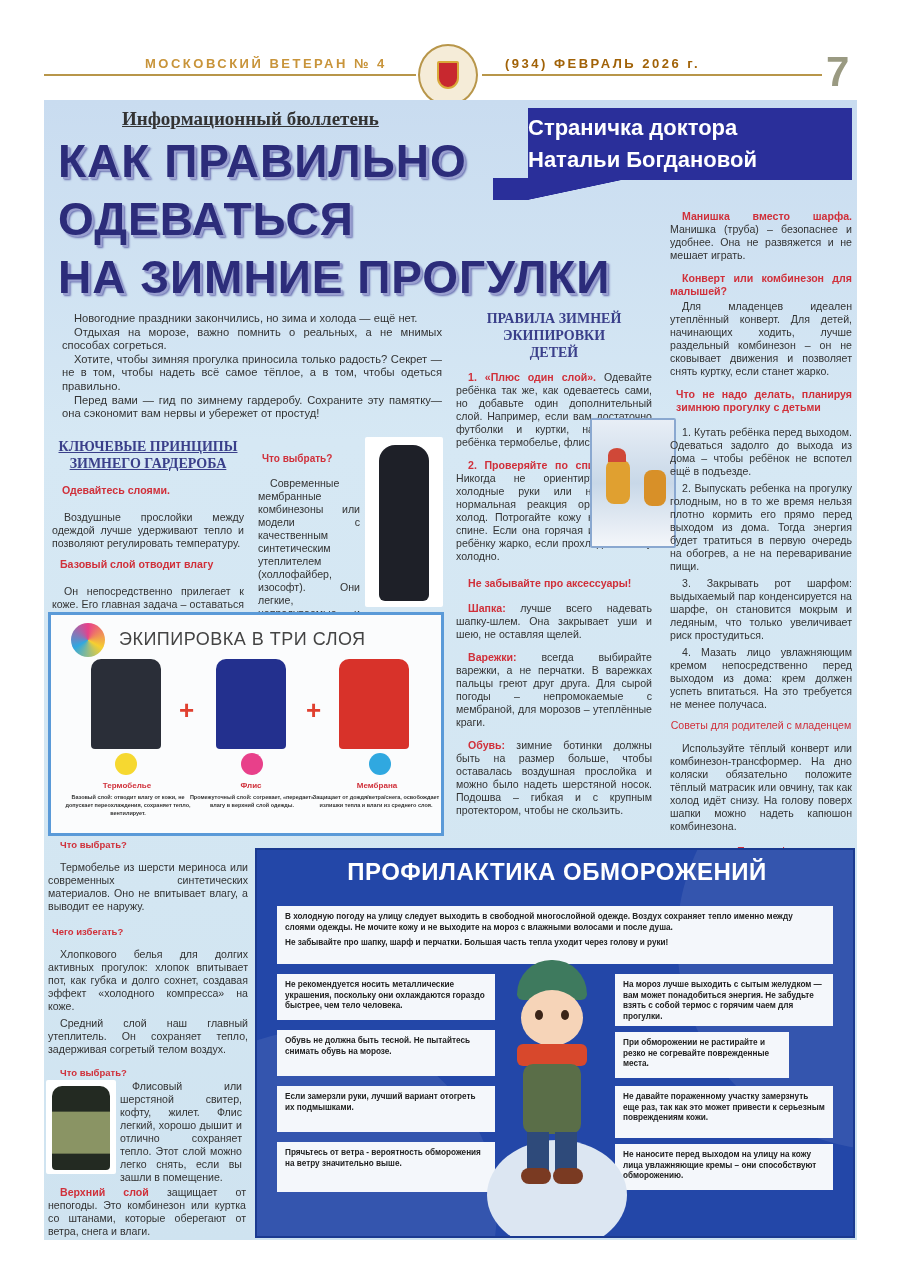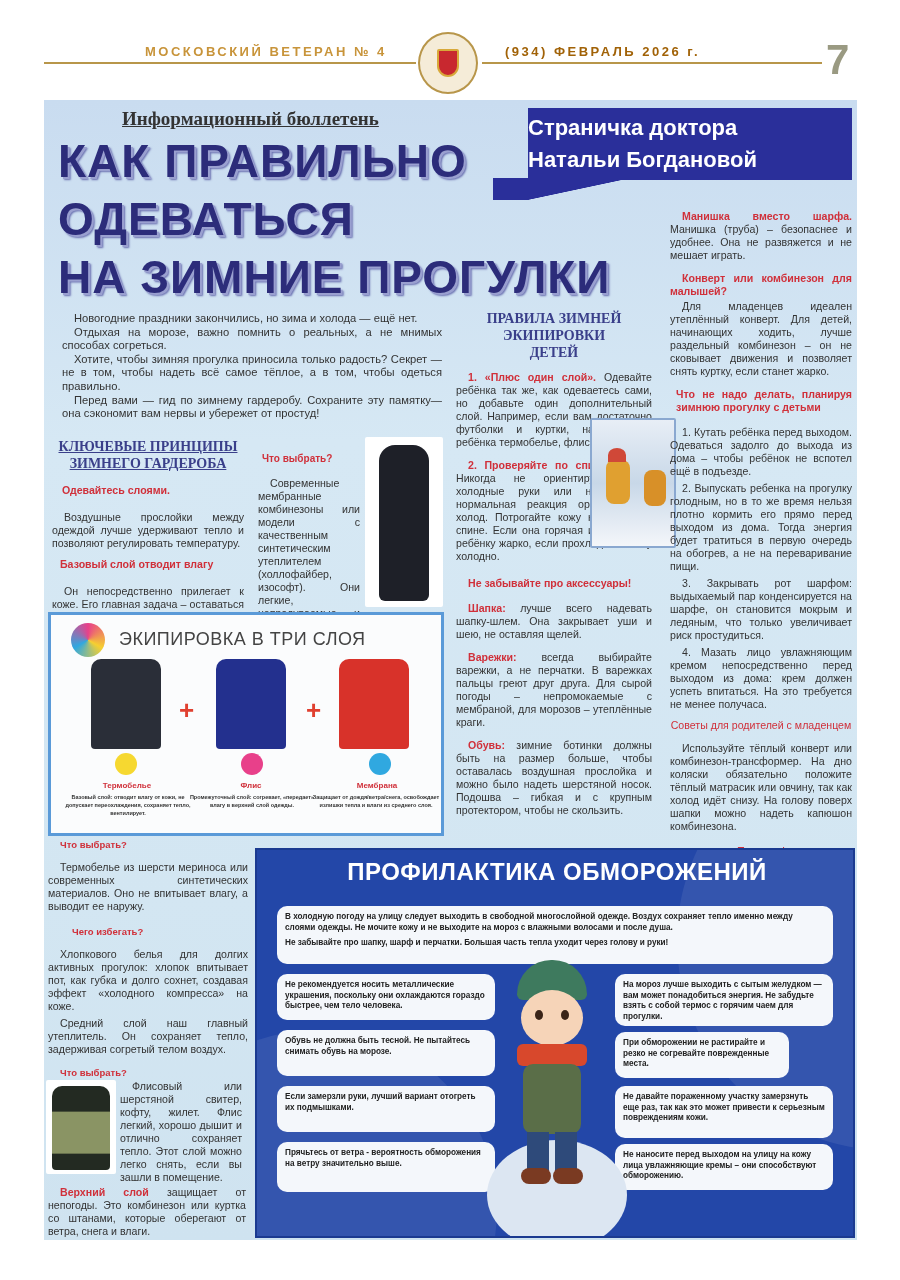--- a/index.html
+++ b/index.html
@@ -1,17 +1,17 @@
 <!DOCTYPE html>
 <html><head>
 <meta charset="utf-8">
 <style>
   *{box-sizing:border-box;margin:0;padding:0}
   body{width:900px;height:1280px;background:#fff;font-family:"Liberation Sans",sans-serif;color:#222;position:relative;overflow:hidden}
-  .masthead{position:absolute;left:0;top:0;width:900px;height:100px}
+  .masthead{position:absolute;left:0;top:12px;width:900px;height:100px}
   .mh-line{position:absolute;top:62px;height:2px;background:#b8964a}
   .mh-left{position:absolute;left:145px;top:44px;font-weight:bold;font-size:13px;letter-spacing:2.5px;color:#c8943a}
   .mh-right{position:absolute;left:505px;top:44px;font-weight:bold;font-size:13px;letter-spacing:2.5px;color:#a16207}
   .emblem{position:absolute;left:418px;top:32px;width:60px;height:62px;border-radius:50%;border:2px solid #b8964a;background:#f5ecd8;display:flex;align-items:center;justify-content:center}
   .emblem .shield{width:22px;height:28px;background:#c8282f;border-radius:2px 2px 11px 11px;border:2px solid #d8a93a}
   .pagenum{position:absolute;left:826px;top:36px;font-size:42px;font-weight:bold;color:#9a9a82;font-family:"Liberation Sans",sans-serif}
   .sheet{position:absolute;left:44px;top:100px;width:813px;height:1140px;background:linear-gradient(180deg,#c9dcf0 0%,#d6e8f4 30%,#d3e6f2 70%,#cfe3f0 100%)}
   .bulletin{position:absolute;left:122px;top:108px;font-family:"Liberation Serif",serif;font-weight:bold;font-size:19px;text-decoration:underline;color:#333}
   .title{position:absolute;left:58px;font-weight:bold;font-size:46px;color:#2c2c7a;letter-spacing:1px;text-shadow:2px 2px 0 #9aa0d0,3px 3px 2px #6a70b0}
   .speech{position:absolute;left:528px;top:108px;width:324px;height:72px;background:#2a2f9a;color:#fff;font-weight:bold;font-size:22px;line-height:32px;padding-top:4px}
@@ -29,21 +29,21 @@
   .layers{position:absolute;left:48px;top:612px;width:396px;height:224px;background:#fbfcfd;border:3px solid #5a9ad8}
   .layers .lt{position:absolute;left:68px;top:14px;font-size:18px;color:#444;letter-spacing:0.5px}
   .garm{position:absolute;top:44px;width:70px;height:90px;border-radius:10px 10px 4px 4px}
   .plus{position:absolute;top:80px;color:#e04030;font-size:26px;font-weight:bold}
   .lname{position:absolute;top:166px;width:120px;text-align:center;font-weight:bold;font-size:8px;color:#d0303a}
   .ldesc{position:absolute;top:178px;width:130px;text-align:center;font-size:5.5px;line-height:8px;color:#333;font-weight:bold}
   .dot{position:absolute;top:138px;width:22px;height:22px;border-radius:50%}
   .frost{position:absolute;left:255px;top:848px;width:600px;height:390px;background:#2347a8;border:2px solid #1b3a90;overflow:hidden}
   .frost .arc{position:absolute;border-radius:50%;background:rgba(255,255,255,0.08)}
   .frost h2{position:absolute;left:0;top:8px;width:600px;text-align:center;color:#fff;font-size:24px;font-weight:bold;letter-spacing:0.5px}
-  .fbox{position:absolute;background:#f4f7fb;border-radius:10px;font-size:8.2px;line-height:10.5px;color:#222;font-weight:bold;padding:6px 8px}
+  .fbox{position:absolute;background:#f4f7fb;border-radius:0;font-size:8.2px;line-height:10.5px;color:#222;font-weight:bold;padding:6px 8px}
   .kid{position:absolute;left:230px;top:110px;width:130px;height:250px}
 </style>
 </head>
 <body>
 
 <div class="masthead">
   <div class="mh-line" style="left:44px;width:372px"></div>
   <div class="mh-line" style="left:482px;width:340px"></div>
   <div class="mh-left">МОСКОВСКИЙ ВЕТЕРАН № 4</div>
   <div class="emblem">
@@ -106,21 +106,21 @@
   <div class="lname" style="left:140px">Флис</div>
   <div class="lname" style="left:266px">Мембрана</div>
   <div class="ldesc" style="left:12px">Базовый слой: отводит влагу от кожи, не допускает переохлаждения, сохраняет тепло, вентилирует.</div>
   <div class="ldesc" style="left:136px">Промежуточный слой: согревает, «передает» влагу в верхний слой одежды.</div>
   <div class="ldesc" style="left:260px">Защищает от дождя/ветра/снега, освобождает излишки тепла и влаги из среднего слоя.</div>
 </div>
 
 <div class="col" style="left:48px;top:838px;width:200px">
   <p class="red" style="font-size:9.5px;margin:0 0 10px 12px">Что выбрать?</p>
   <p class="ind" style="margin-bottom:12px">Термобелье из шерсти мериноса или современных синтетических материалов. Оно не впитывает влагу, а выводит ее наружу.</p>
-  <p class="red" style="font-size:9.5px;margin:0 0 10px 24px">Чего избегать?</p>
+  <p class="red" style="font-size:9.5px;margin:0 0 10px 4px">Чего избегать?</p>
   <p class="ind">Хлопкового белья для долгих активных прогулок: хлопок впитывает пот, как губка и долго сохнет, создавая эффект «холодного компресса» на коже.</p>
   <p class="ind">Средний слой наш главный утеплитель. Он сохраняет тепло, задерживая согретый телом воздух.</p>
   <p class="red" style="font-size:9.5px;margin:10px 0 10px 12px">Что выбрать?</p>
 </div>
 <div class="photo" style="left:46px;top:1080px;width:70px;height:94px;background:#fff">
   <div style="position:absolute;left:6px;top:6px;width:58px;height:84px;background:linear-gradient(180deg,#232a22 0%,#232a22 30%,#8a9464 31%,#8a9464 80%,#232a22 81%);border-radius:10px 10px 4px 4px"></div>
 </div>
 <div class="col" style="left:120px;top:1080px;width:122px">
   <p class="ind">Флисовый или шерстяной свитер, кофту, жилет. Флис легкий, хорошо дышит и отлично сохраняет тепло. Этот слой можно легко снять, если вы зашли в помещение.</p>
 </div>

